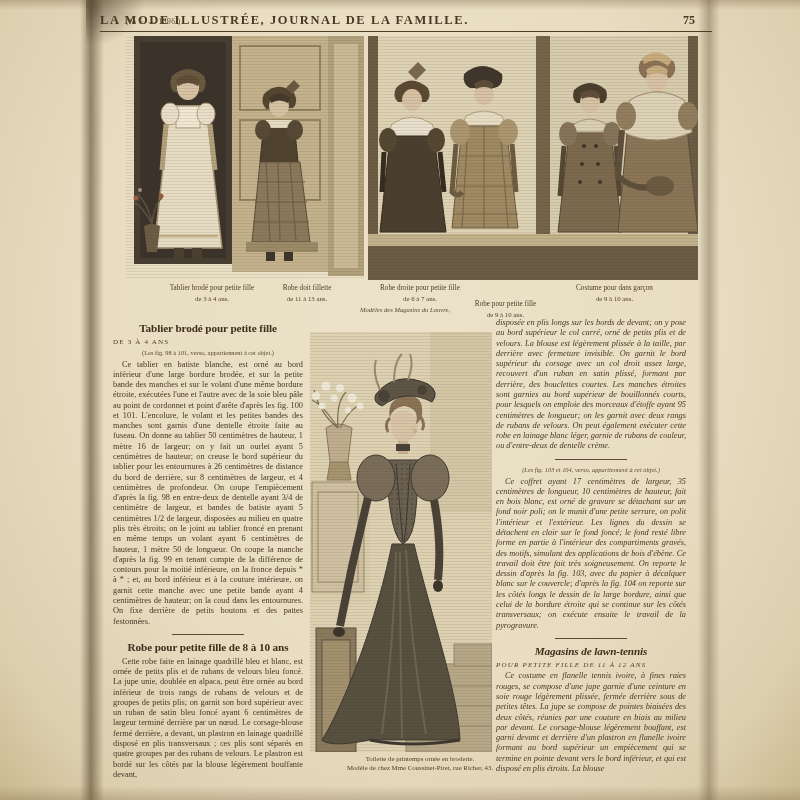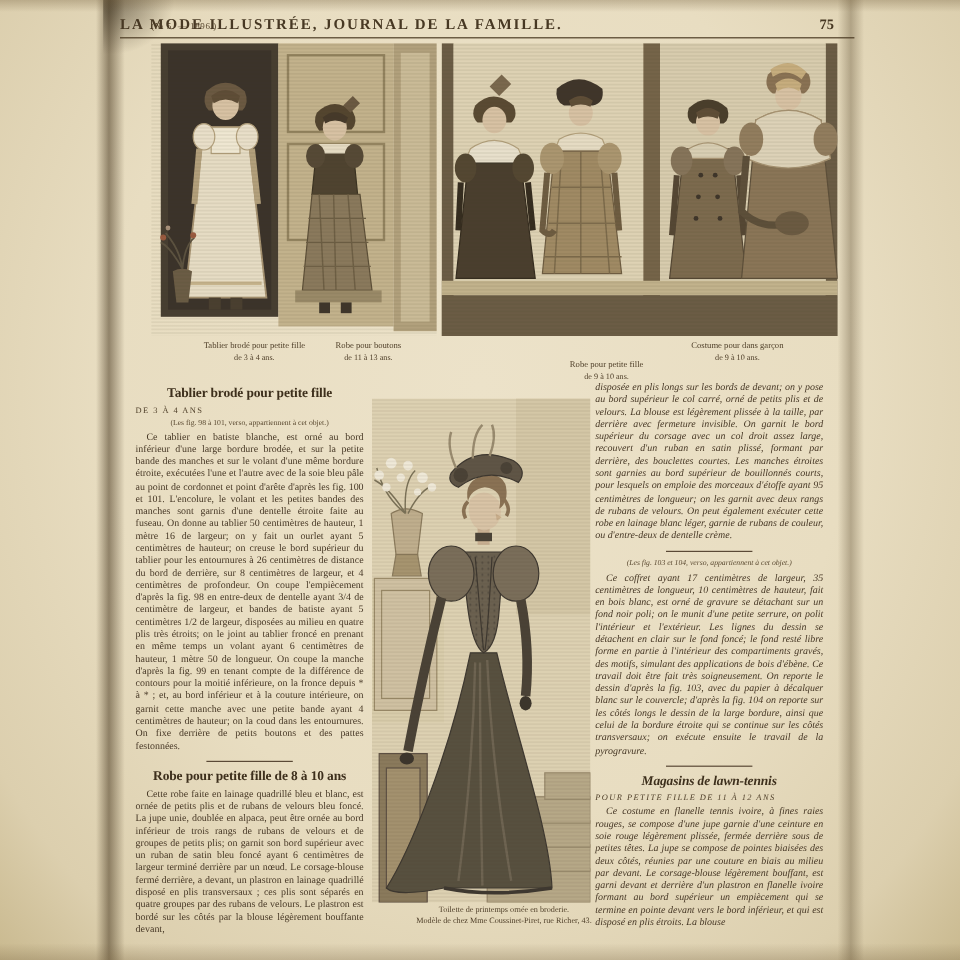--- a/index.html
+++ b/index.html
@@ -203,22 +203,27 @@
       </g>
       <rect x="0" y="0" width="330" height="244" fill="url(#h2)"></rect>
     </svg>
   </div>
 
   <div class="cap" style="top:284px;left:142px;width:140px;">
     <div class="c1">Tablier brodé pour petite fille</div>
     <div class="c2">de 3 à 4 ans.</div>
   </div>
   <div class="cap" style="top:284px;left:252px;width:110px;">
-    <div class="c1">Robe pour boutons</div>
+    <div class="c1">Robe doit fillette</div>
     <div class="c2">de 11 à 13 ans.</div>
+  </div>
+  <div class="cap" style="top:284px;left:360px;width:120px;">
+    <div class="c1">Robe droite pour petite fille</div>
+    <div class="c2">de 6 à 7 ans.</div>
+    <div class="note">Modèles des Magasins du Louvre,</div>
   </div>
   <div class="cap" style="top:300px;left:448px;width:115px;">
     <div class="c1">Robe pour petite fille</div>
     <div class="c2">de 9 à 10 ans.</div>
   </div>
   <div class="cap" style="top:284px;left:552px;width:125px;">
     <div class="c1">Costume pour dans garçon</div>
     <div class="c2">de 9 à 10 ans.</div>
   </div>
 

